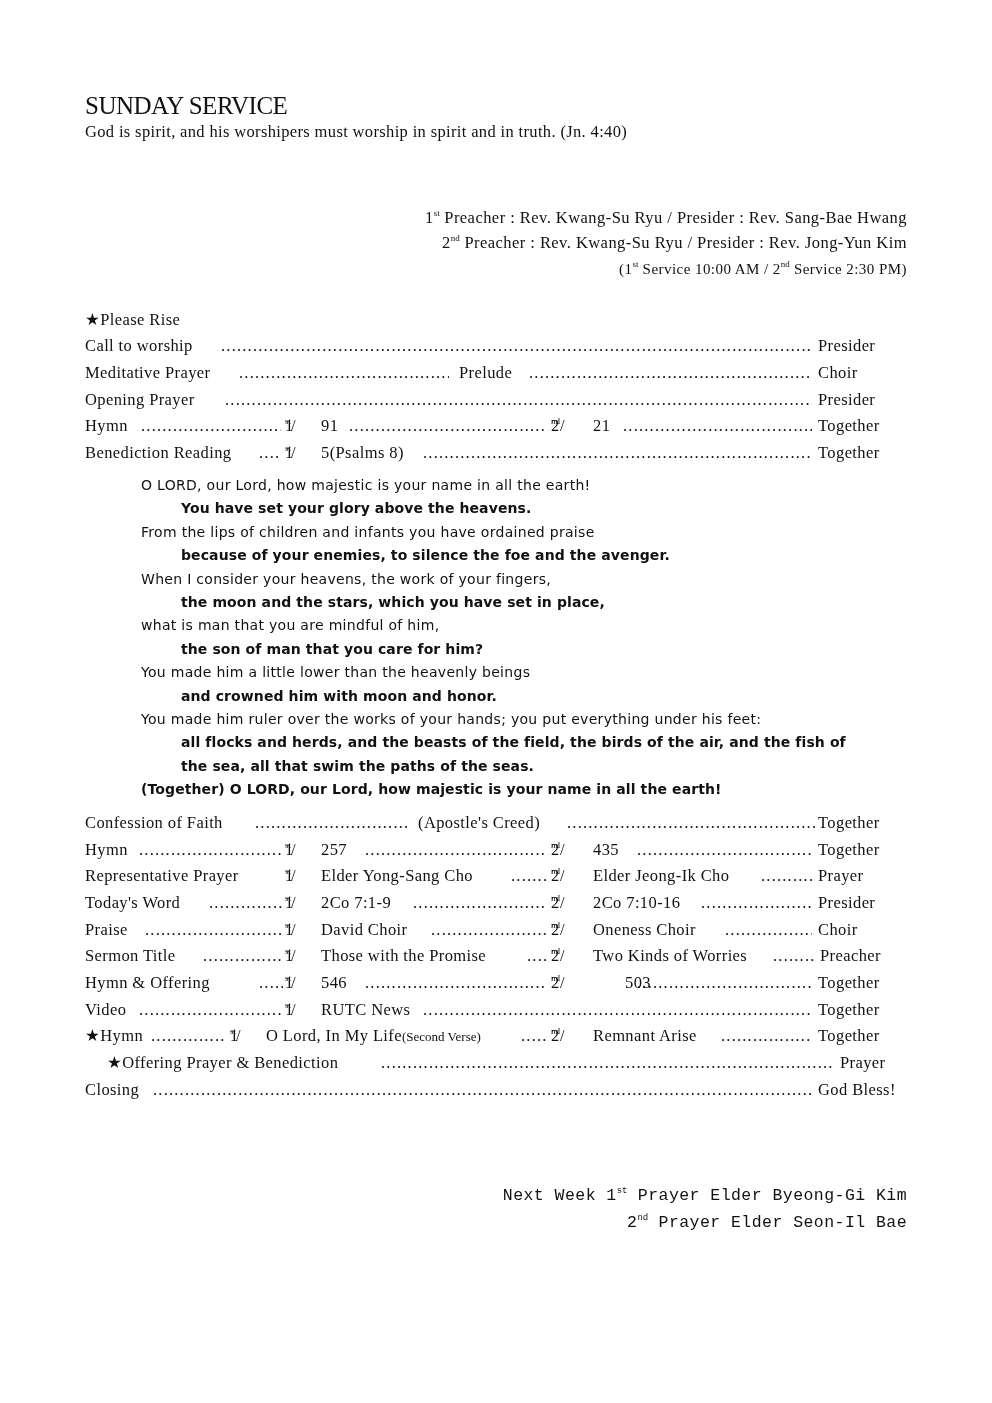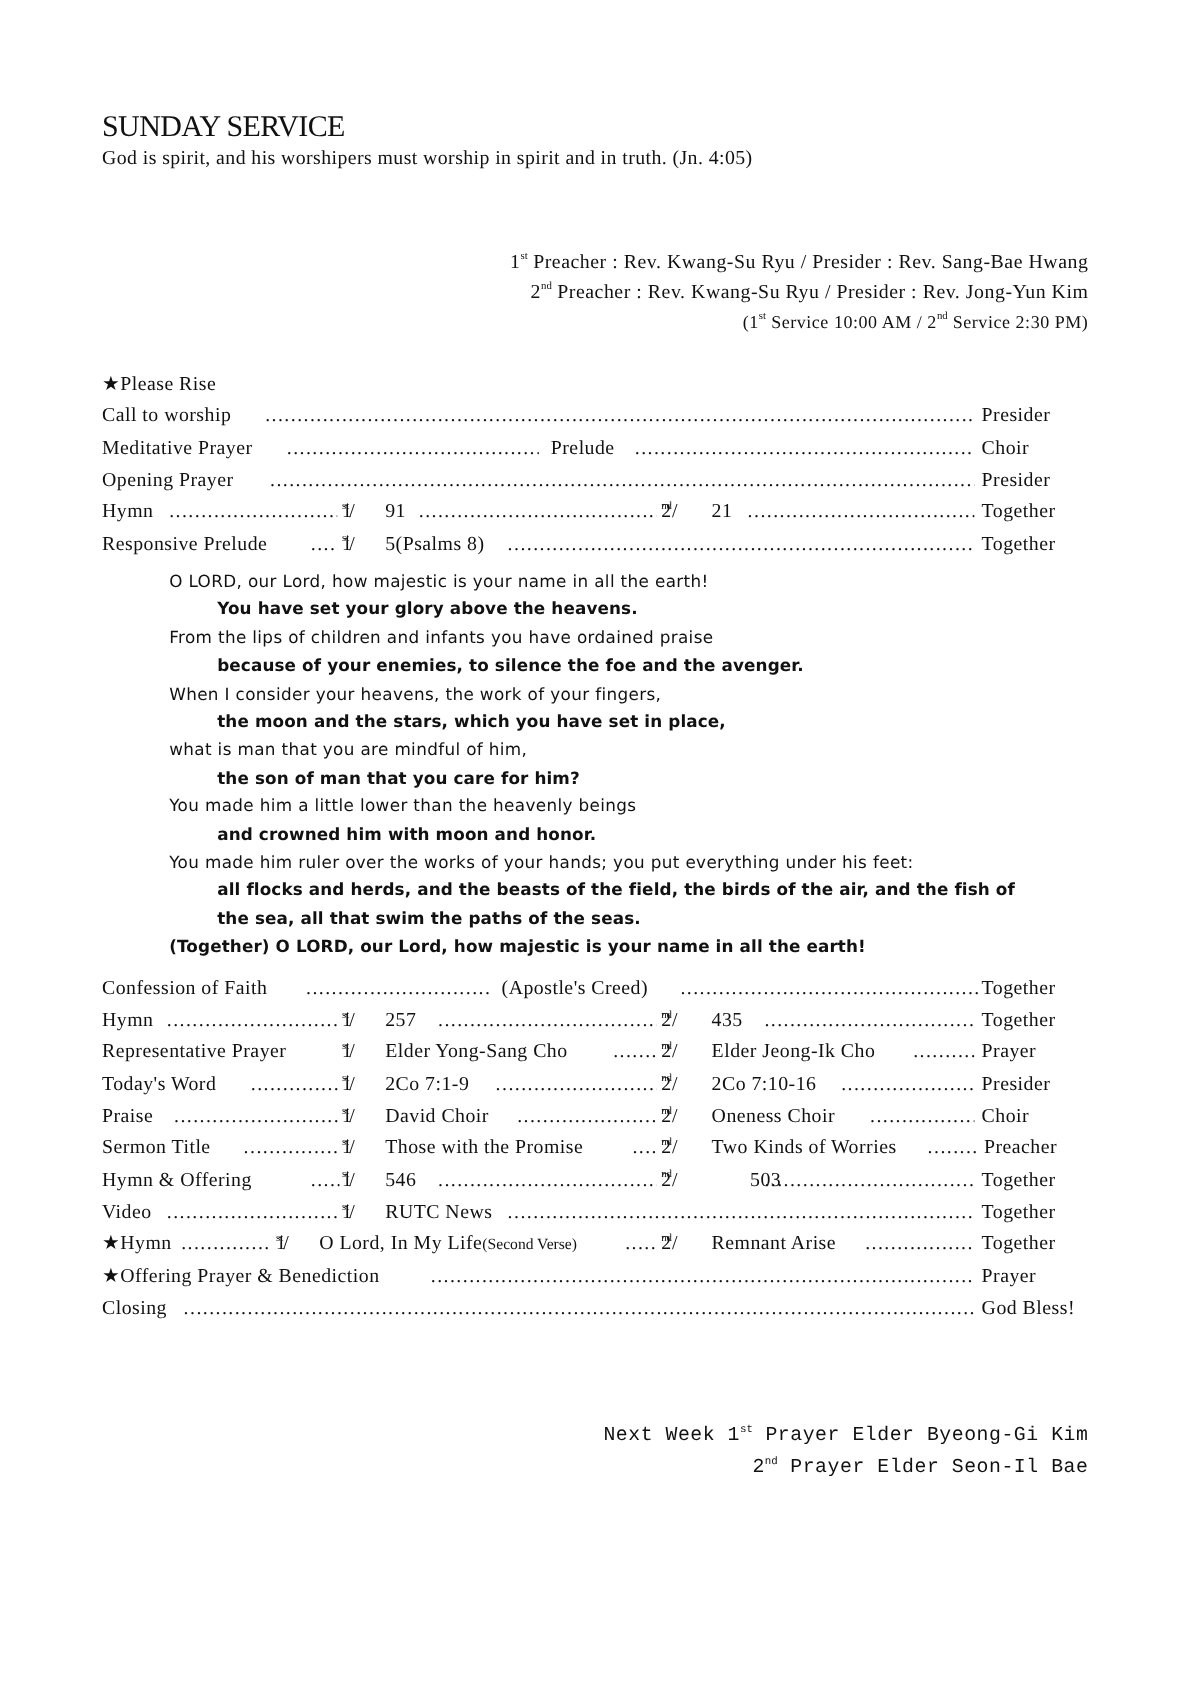--- a/index.html
+++ b/index.html
@@ -16,21 +16,21 @@
   .reading { position: absolute; left: 141px; font-family: "DejaVu Sans", sans-serif; font-size: 14px; white-space: nowrap; letter-spacing: 0.3px; }
   .reading.people { left: 181px; font-weight: bold; letter-spacing: 0.1px; }
   .reading.together { left: 141px; font-weight: bold; letter-spacing: 0.1px; }
   .smallcap { font-size: 13px; letter-spacing: 0; }
   .next { right: 85px; font-family: Liberation Mono, monospace; font-size: 16.5px; letter-spacing: 0.45px; text-align: right; }
 </style>
 </head>
 <body>
 
 <div class="abs title">SUNDAY SERVICE</div>
-<div class="abs verse">God is spirit, and his worshipers must worship in spirit and in truth. (Jn. 4:05)</div>
+<div class="abs verse">God is spirit, and his worshipers must worship in spirit and in truth. (Jn. 4:40)</div>
 
 <div class="abs right-info" style="top:208px;"><span>1</span><sup>st</sup><span> Preacher : Rev. Kwang-Su Ryu / Presider : Rev. Sang-Bae Hwang</span></div>
 <div class="abs right-info" style="top:233px;"><span>2</span><sup>nd</sup><span> Preacher : Rev. Kwang-Su Ryu / Presider : Rev. Jong-Yun Kim</span></div>
 <div class="abs right-info small" style="top:261px;"><span>(1</span><sup>st</sup><span> Service 10:00 AM / 2</span><sup>nd</sup><span> Service 2:30 PM)</span></div>
 
 <div class="row" style="top:310px;"><span>★Please Rise</span></div>
 
 <div id="order1">
     <div class="row" style="top:336px;width:830px;">
       <span class="cell" style="left:0;">Call to worship</span>
@@ -54,21 +54,21 @@
       <span class="dots" style="left:56px;width:140px;">................................................................................................................................................................................................................................................................................................................................................................................................................</span>
       <span class="cell" style="left:200px;"><span class="cell">1</span><sup>st</sup><span class="cell">/</span></span>
       <span class="cell" style="left:236px;">91</span>
       <span class="dots" style="left:264px;width:198px;">................................................................................................................................................................................................................................................................................................................................................................................................................</span>
       <span class="cell" style="left:466px;"><span class="cell">2</span><sup>nd</sup><span class="cell">/</span></span>
       <span class="cell" style="left:508px;">21</span>
       <span class="dots" style="left:538px;width:189px;">................................................................................................................................................................................................................................................................................................................................................................................................................</span>
       <span class="cell" style="left:733px;">Together</span>
     </div>
     <div class="row" style="top:443px;width:830px;">
-      <span class="cell" style="left:0;">Responsive Prelude</span>
+      <span class="cell" style="left:0;">Benediction Reading</span>
       <span class="dots" style="left:174px;width:22px;">................................................................................................................................................................................................................................................................................................................................................................................................................</span>
       <span class="cell" style="left:200px;"><span class="cell">1</span><sup>st</sup><span class="cell">/</span></span>
       <span class="cell" style="left:236px;">5(Psalms 8)</span>
       <span class="dots" style="left:338px;width:389px;">................................................................................................................................................................................................................................................................................................................................................................................................................</span>
       <span class="cell" style="left:733px;">Together</span>
     </div>
   </div>
 
 <div id="reading">
     <div class="reading" style="top:477px;">O LORD, our Lord, how majestic is your name in all the earth!</div>
@@ -173,21 +173,21 @@
       <span class="cell" style="left:0;">★Hymn</span>
       <span class="dots" style="left:66px;width:74px;">................................................................................................................................................................................................................................................................................................................................................................................................................</span>
       <span class="cell" style="left:145px;"><span class="cell">1</span><sup>st</sup><span class="cell">/</span></span>
       <span class="cell" style="left:181px;"><span>O Lord, In My Life</span><span class="smallcap">(Second Verse)</span></span>
       <span class="dots" style="left:436px;width:26px;">................................................................................................................................................................................................................................................................................................................................................................................................................</span>
       <span class="cell" style="left:466px;"><span class="cell">2</span><sup>nd</sup><span class="cell">/</span></span>
       <span class="cell" style="left:508px;">Remnant Arise</span>
       <span class="dots" style="left:636px;width:91px;">................................................................................................................................................................................................................................................................................................................................................................................................................</span>
       <span class="cell" style="left:733px;">Together</span>
     </div>
-    <div class="row" style="top:1053px;width:830px;">
+    <div class="row" style="top:1053px;width:830px;margin-left:22px;">
       <span class="cell" style="left:0;">★Offering Prayer &amp; Benediction</span>
       <span class="dots" style="left:274px;width:453px;">................................................................................................................................................................................................................................................................................................................................................................................................................</span>
       <span class="cell" style="left:733px;">Prayer</span>
     </div>
     <div class="row" style="top:1080px;width:830px;">
       <span class="cell" style="left:0;">Closing</span>
       <span class="dots" style="left:68px;width:659px;">................................................................................................................................................................................................................................................................................................................................................................................................................</span>
       <span class="cell" style="left:733px;">God Bless!</span>
     </div>
   </div>

